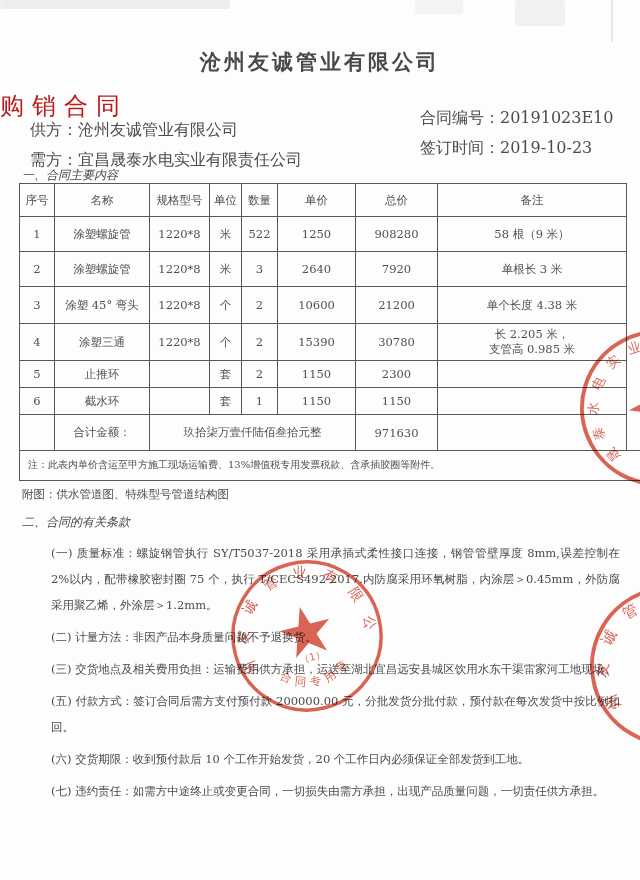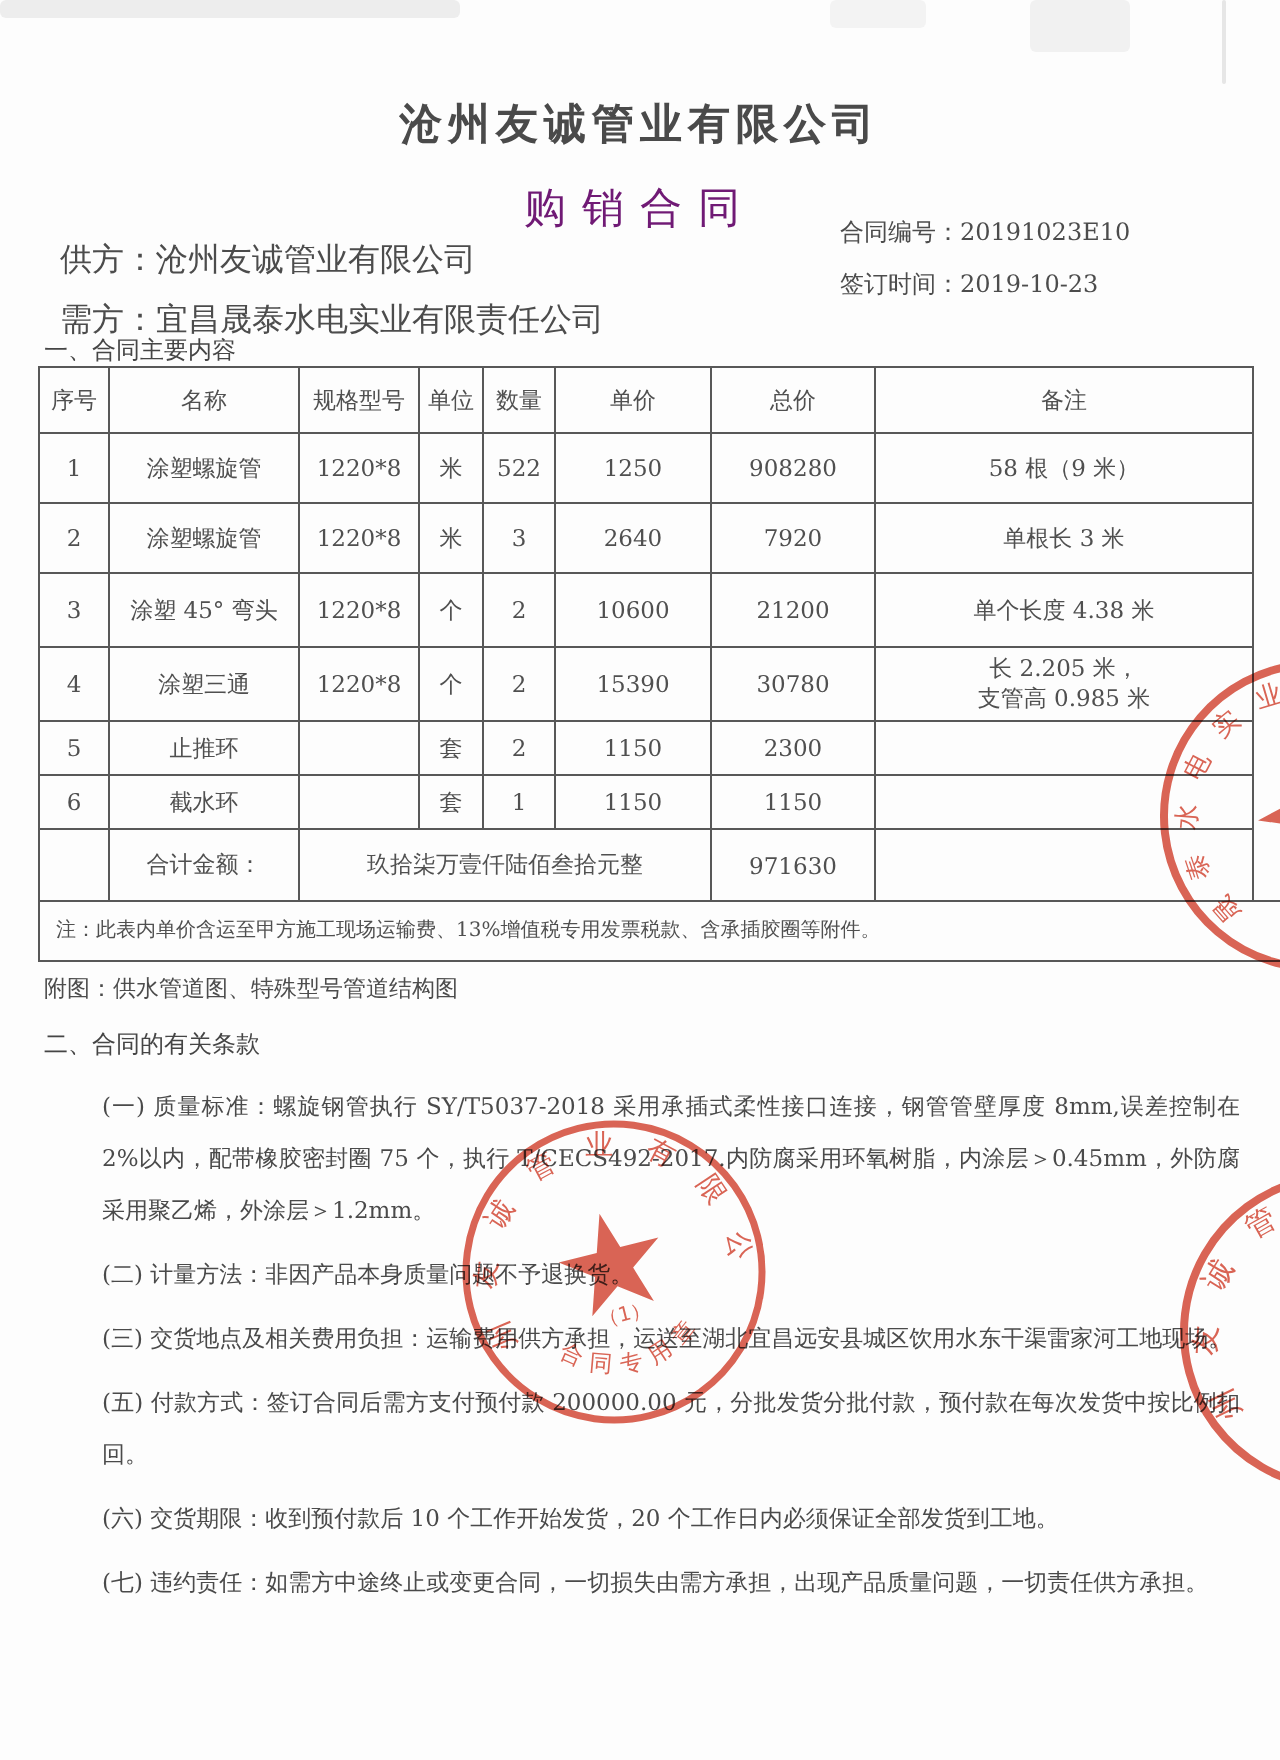--- a/index.html
+++ b/index.html
@@ -16,29 +16,29 @@
   .smudge.s3 { left:515px; top:0; width:50px; height:26px; background:#f1f1f1; }
   .smudge.s4 { left:611px; top:0; width:2px; height:42px; background:#e6e6e6; }
 
   .company-title {
     position:absolute; top:48px; left:0; width:100%;
     text-align:center; font-size:21px; font-weight:600;
     letter-spacing:3px; color:#4a4a4a;
   }
   .doc-title {
     position:absolute; top:90px; left:0; width:100%;
-    text-align:center; font-size:21px; font-weight:500;
-    letter-spacing:8px; color:#701a75;
+    text-align:left; font-size:24px; font-weight:500;
+    letter-spacing:8px; color:#b91c1c;
   }
   .party-line { position:absolute; left:30px; font-size:16px; color:#4c4c4c; }
   .party-line.supplier { top:120px; }
   .party-line.buyer { top:150px; }
-  .meta-block { position:absolute; left:420px; top:108px; font-size:12px; color:#4c4c4c; }
+  .meta-block { position:absolute; left:420px; top:108px; font-size:16px; color:#4c4c4c; }
   .meta-line { margin-bottom:9px; }
-  .sec-heading { position:absolute; left:22px; font-size:12px; color:#454545; }
+  .sec-heading { position:absolute; left:22px; font-size:12px; color:#454545;font-style:italic; }
   .sec1-heading { top:167px; }
   .sec2-heading { top:514px; }
 
   .table-wrap { position:absolute; left:19px; top:183px; width:607px; }
   table.contract { border-collapse:collapse; width:607px; table-layout:fixed; }
   table.contract th, table.contract td {
     border:1px solid #585858; font-weight:normal;
     font-size:11.5px; color:#505050; text-align:center;
     vertical-align:middle; white-space:pre-line; padding:1px 2px;
     overflow:hidden;

